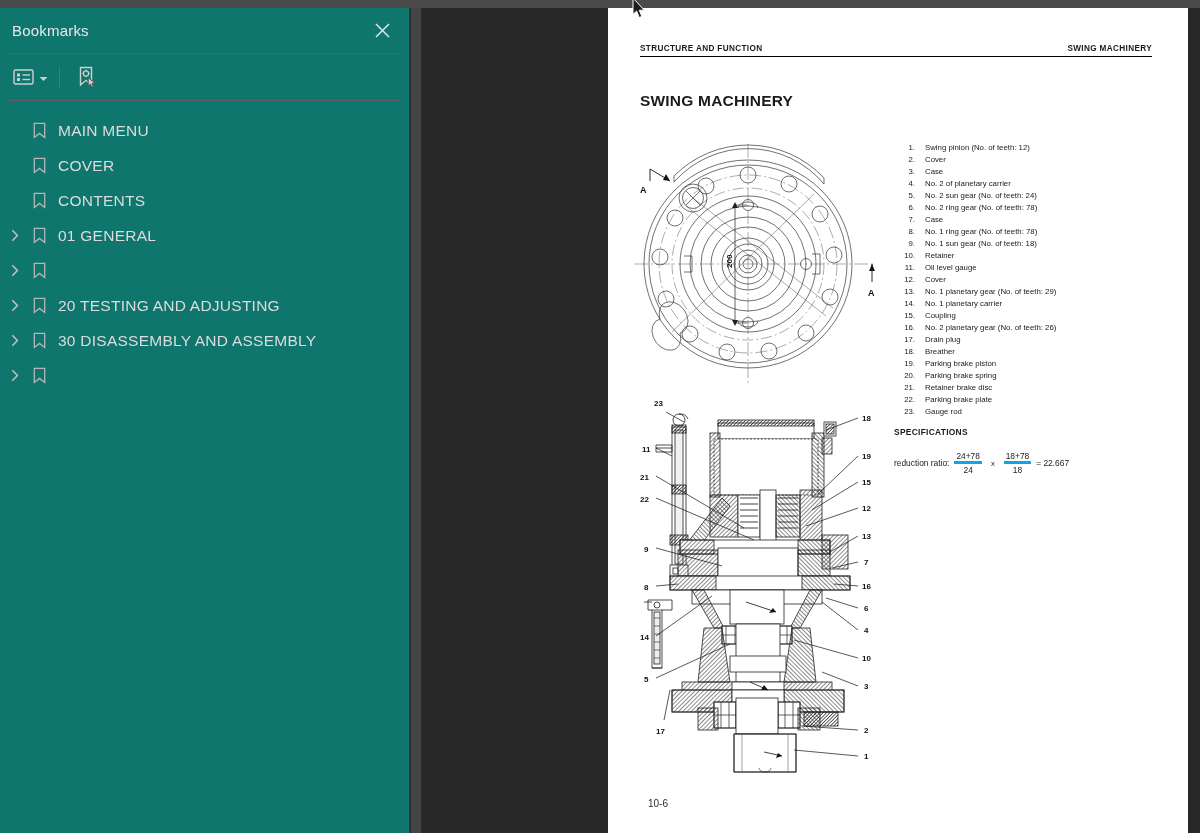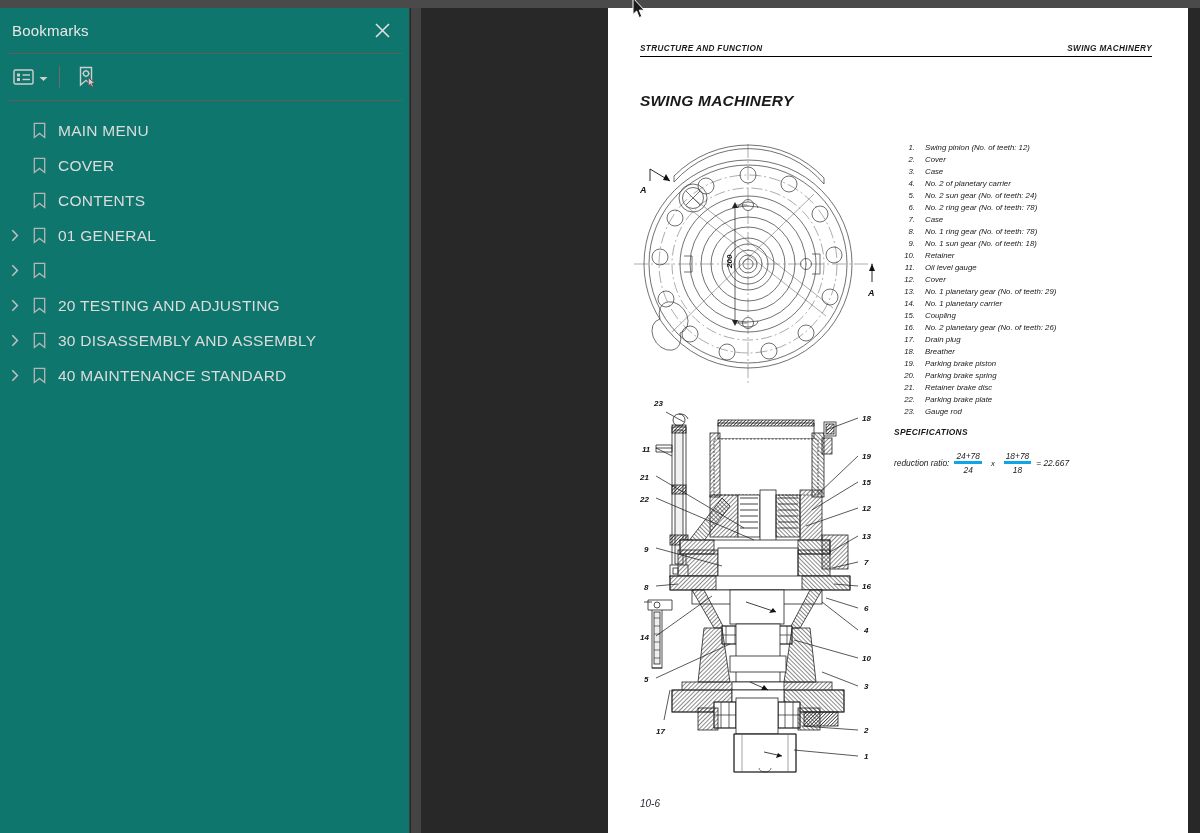--- a/index.html
+++ b/index.html
@@ -86,21 +86,21 @@
   }
   .viewer-right-strip {
     position: absolute; right: 0; top: 0; width: 12px; height: 100%;
     background: #282828;
   }
 
   
   .page {
     position: absolute; left: 197px; top: 0;
     width: 580px; height: 825px; background: #ffffff;
-    color: #1a1a1a; overflow: hidden; font-style: italic;
+    color: #1a1a1a; overflow: hidden;
   }
   .page-inner { position: relative; width: 100%; height: 100%; }
 
   .run-head {
     position: absolute; left: 32px; top: 36px; width: 512px;
     display: flex; justify-content: space-between;
     border-bottom: 1.4px solid #000;
     padding-bottom: 3px;
   }
   .run-head span {
@@ -130,21 +130,21 @@
   }
   .frac {
     display: inline-flex; flex-direction: column;
     align-items: center; margin: 0 5px;
   }
   .frac .num { border-bottom: 3px solid #0ea5e9; padding: 0 2px 0px; }
   .frac .den { padding-top: 1px; }
   .op { margin: 0 4px; font-size: 7.5px; }
 
   .page-num {
-    position: absolute; left: 32px; top: 790px;
+    position: absolute; left: 40px; top: 790px;
     font-size: 10px; color: #2a2a3a;
   }
 
   
   .dwg-top {
     position: absolute; left: 20px; top: 128px;
     width: 252px; height: 256px;
   }
   .dwg-bot {
     position: absolute; left: 18px; top: 382px;
@@ -301,21 +301,20 @@
         <span class="bm-twisty">
           <svg width="8" height="13" viewBox="0 0 8 13">
               <path d="M1.3 1.3 L6.4 6.5 L1.3 11.7" fill="none" stroke="#c2c2c2" stroke-width="1.5"></path>
             </svg>
         </span>
         <span class="bm-icon">
           <svg width="13" height="17" viewBox="0 0 13 17">
               <path d="M1.3 1.3 H11.7 V15.5 L6.5 11.4 L1.3 15.5 Z" fill="none" stroke="#b6b6b6" stroke-width="1.3"></path>
             </svg>
         </span>
-        <span class="bm-label">40 MAINTENANCE STANDARD</span>
       </div>
 
     </div>
   </div>
 
   <div class="viewer">
     <div class="viewer-gutter"></div>
     <div class="viewer-right-strip"></div>
 
     <div class="page">

